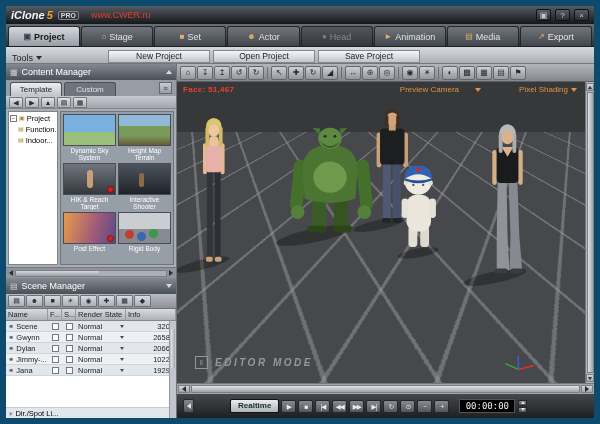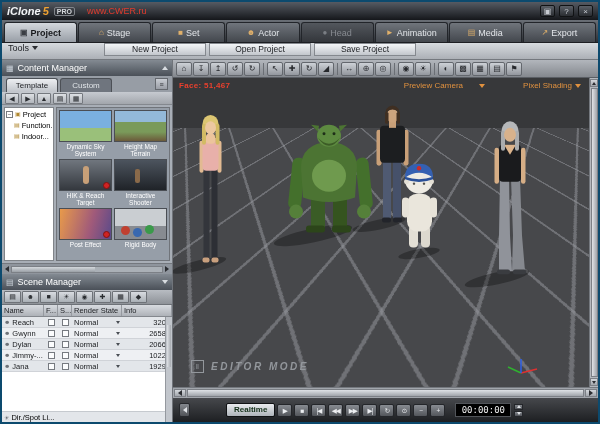--- a/index.html
+++ b/index.html
@@ -1,39 +1,39 @@
 <!DOCTYPE html>
 <html><head>
 <meta charset="utf-8">
 <style>
   html,body{margin:0;padding:0}
   body{width:600px;height:424px;position:relative;font-family:"Liberation Sans",sans-serif;background:#8fa3b6;overflow:hidden;font-size:9px}
   *{box-sizing:border-box}
-  .window{position:absolute;inset:0;border:2px solid #0c4a6e;background:#b0b6be;display:flex;flex-direction:column}
+  .window{position:absolute;inset:0;border:6px solid #0c4a6e;background:#b0b6be;display:flex;flex-direction:column}
 
   
   .titlebar{flex:0 0 18px;background:linear-gradient(#565b63,#15171b);display:flex;align-items:center;padding:0 5px;gap:2px}
   .logo-main{color:#f2f4f6;font-size:11px;font-weight:bold;font-style:italic}
   .logo-num{color:#f0a232;font-size:11px;font-weight:bold;font-style:italic}
   .logo-pro{color:#d5d8dc;font-size:7px;font-weight:bold;border:1px solid #80848a;padding:0 2px;margin-left:3px;border-radius:2px}
   .site{color:#e23c2e;font-size:9px;font-weight:normal;margin-left:10px}
   .tb-spacer{flex:1}
   .win-btn{width:15px;height:12px;color:#c6cad0;font-size:8px;line-height:11px;text-align:center;background:linear-gradient(#5a5f66,#2a2d32);border:1px solid #101214;border-radius:2px;margin-left:2px}
 
   
   .tabbar{flex:0 0 23px;background:linear-gradient(#6a6f76,#2c2f34);display:flex;gap:1px;padding:2px 2px 0;border-bottom:1px solid #1c1e22}
   .tab{flex:1;display:flex;align-items:center;justify-content:center;gap:3px;font-size:9px;color:#e2e5e9;background:linear-gradient(#70757c,#43474d);border:1px solid #22252a;border-bottom:none;border-radius:3px 3px 0 0;cursor:default;overflow:hidden;white-space:nowrap}
   .tab .ticon{font-size:8px;color:#e0b06a}
   .tab.active{background:linear-gradient(#d4d8dd,#989ea6);color:#17191c;font-weight:bold}
   .tab.active .ticon{color:#3a3e44}
   .tab.disabled{color:#868a90;background:linear-gradient(#53575d,#33363b)}
   .tab.disabled .ticon{color:#7a7e84}
 
   
-  .menubar{flex:0 0 17px;background:linear-gradient(#d6dade,#acb0b6);display:flex;align-items:flex-start;border-bottom:1px solid #74787e}
+  .menubar{flex:0 0 17px;background:linear-gradient(#d6dade,#acb0b6);display:flex;align-items:flex-end;border-bottom:1px solid #74787e}
   .tools{margin-left:6px;color:#1e2024;display:flex;align-items:center;gap:3px;font-size:9px}
   .tri-down{width:0;height:0;border-left:3px solid transparent;border-right:3px solid transparent;border-top:4px solid #2c2e32}
   .btn-group{display:flex;gap:3px;margin-left:66px}
   .proj-btn{width:102px;height:13px;background:linear-gradient(#f4f6f8,#c2c6cc);border:1px solid #84888e;border-radius:0;font-size:8.5px;line-height:11px;text-align:center;color:#1c1e22}
 
   
   .main{flex:1;display:flex;min-height:0}
   .left-panel{flex:0 0 171px;background:#a8aeb6;border-right:1px solid #70747a;display:flex;flex-direction:column;min-height:0}
 
   .panel-header{flex:0 0 16px;background:linear-gradient(#838a92,#4a5058);color:#fff;display:flex;align-items:center;gap:4px;padding:0 4px;font-size:9px}
@@ -307,21 +307,21 @@
           <div class="c c-name">Name</div>
           <div class="c c-f">F...</div>
           <div class="c c-s">S...</div>
           <div class="c c-state">Render State</div>
           <div class="c c-info">Info</div>
         </div>
 
         <div class="sm-row">
           <div class="c c-name">
               <span class="row-ico">☻</span>
-              <span>Reach</span>
+              <span>Scene</span>
             </div>
           <div class="c c-f">
               <span class="chk"></span>
             </div>
           <div class="c c-s">
               <span class="chk"></span>
             </div>
           <div class="c c-state">
               <span>Normal</span>
               <span class="state-arrow"></span>

